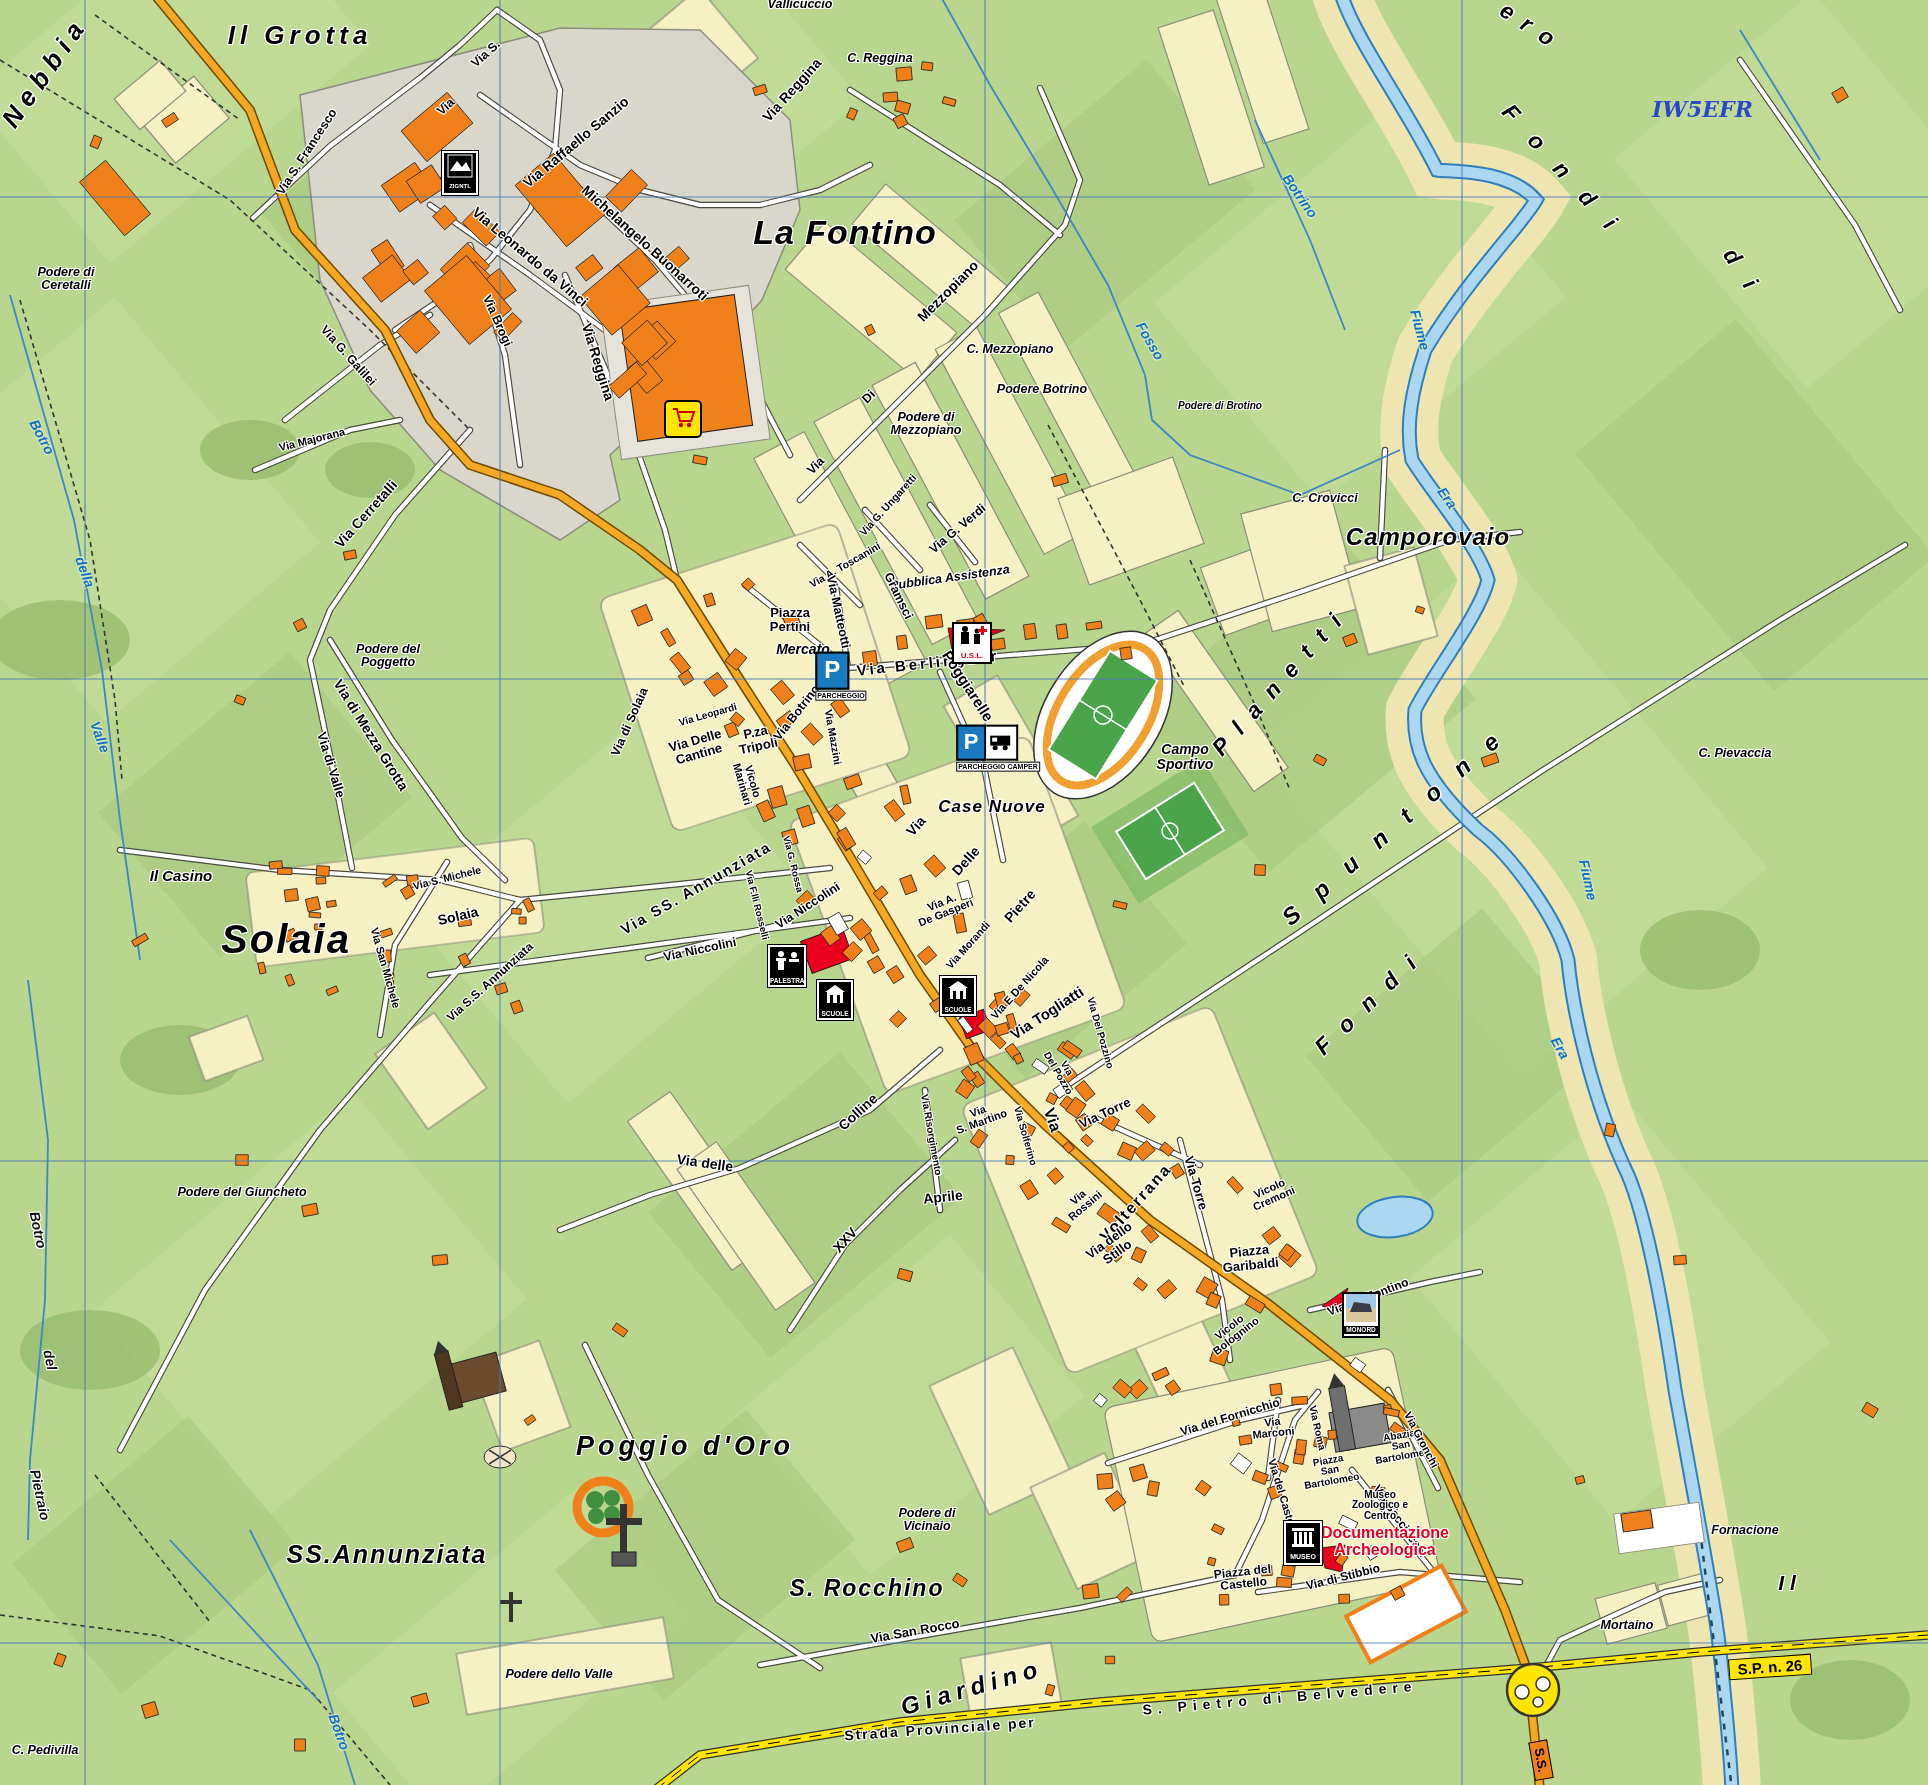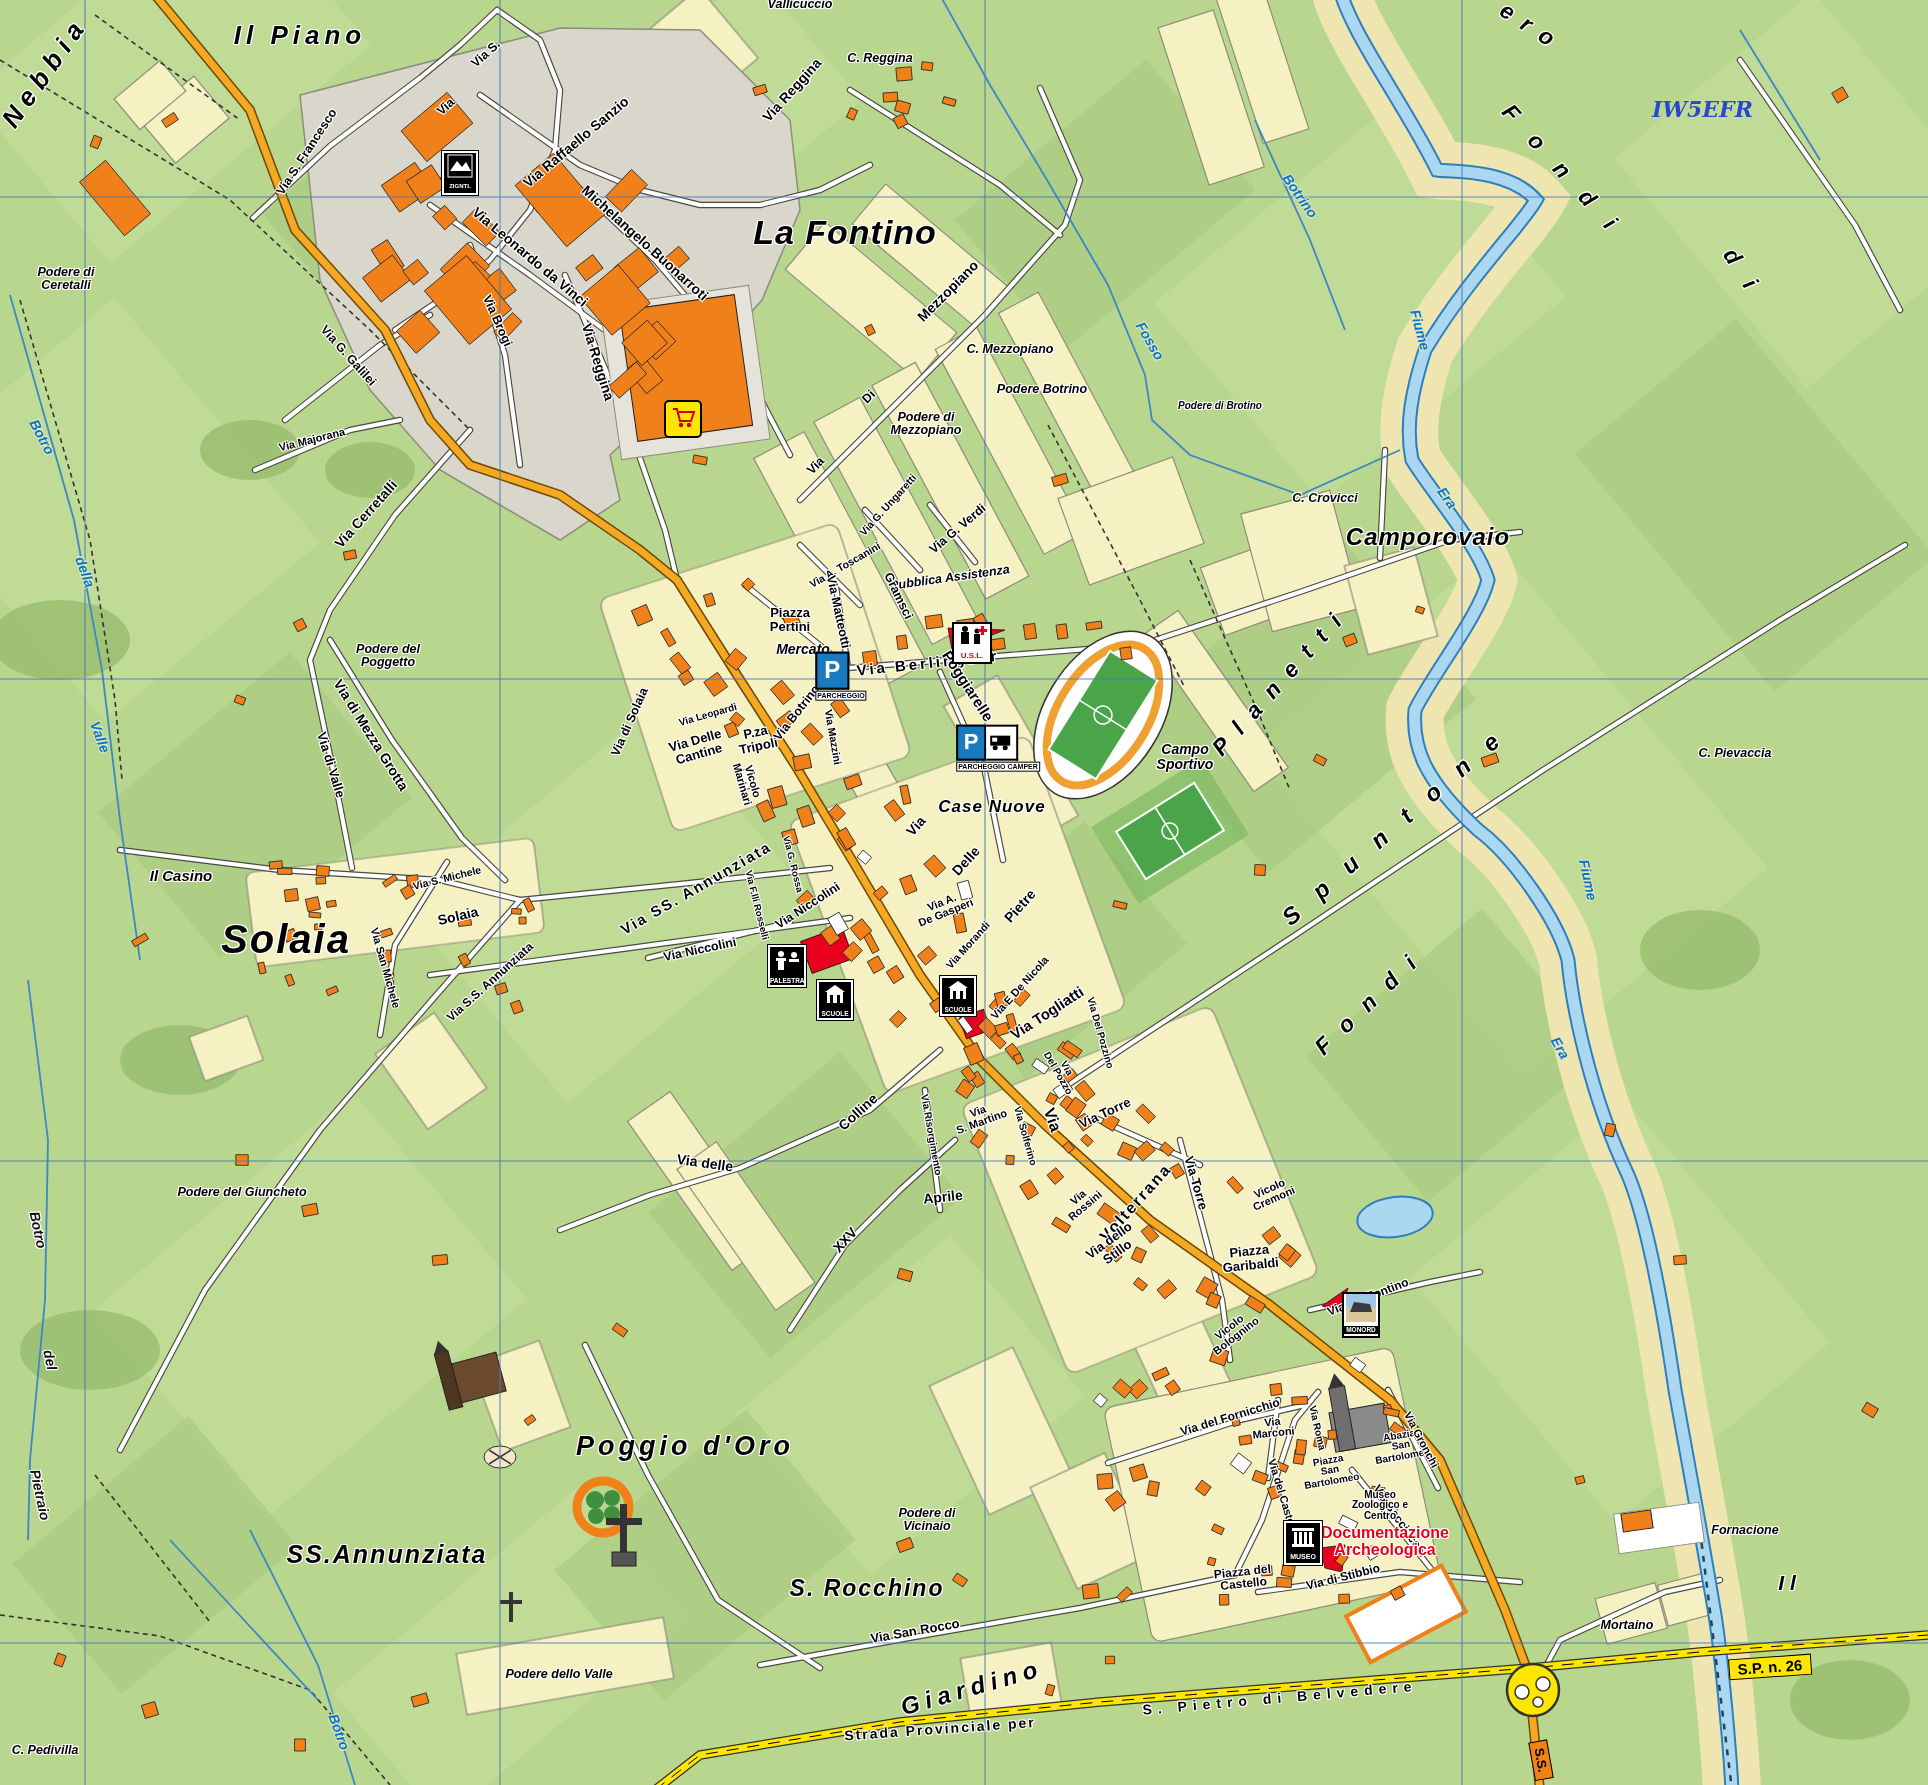--- a/index.html
+++ b/index.html
@@ -490,21 +490,21 @@
       <line x1="1462" y1="0" x2="1462" y2="1785"></line>
       <line x1="0" y1="197" x2="1928" y2="197"></line>
       <line x1="0" y1="679" x2="1928" y2="679"></line>
       <line x1="0" y1="1161" x2="1928" y2="1161"></line>
       <line x1="0" y1="1643" x2="1928" y2="1643"></line>
     </g>
   </svg>
 
   <div id="labels">
     <div class="callsign" style="left:1652px;top:96px">IW5EFR</div>
-  <div class="lab major" style="left: 300px; top: 36px; font-size: 26px; letter-spacing: 5px; transform: translate(-50%, -50%) rotate(0deg);">Il Piano</div>
+  <div class="lab major" style="left: 300px; top: 36px; font-size: 26px; letter-spacing: 5px; transform: translate(-50%, -50%) rotate(0deg);">Il Grotta</div>
       <div class="lab major" style="left: 45px; top: 72px; font-size: 26px; letter-spacing: 7px; transform: translate(-50%, -50%) rotate(-55deg);">Nebbia</div>
       <div class="lab major" style="left: 845px; top: 233px; font-size: 34px; letter-spacing: 1px; transform: translate(-50%, -50%) rotate(0deg);">La Fontino</div>
       <div class="lab major" style="left: 286px; top: 940px; font-size: 40px; letter-spacing: 2px; transform: translate(-50%, -50%) rotate(0deg);">Solaia</div>
       <div class="lab major" style="left: 1428px; top: 537px; font-size: 24px; letter-spacing: 1px; transform: translate(-50%, -50%) rotate(0deg);">Camporovaio</div>
       <div class="lab major" style="left: 387px; top: 1554px; font-size: 25px; letter-spacing: 2px; transform: translate(-50%, -50%) rotate(0deg);">SS.Annunziata</div>
       <div class="lab major" style="left: 685px; top: 1446px; font-size: 27px; letter-spacing: 4px; transform: translate(-50%, -50%) rotate(0deg);">Poggio d'Oro</div>
       <div class="lab major" style="left: 867px; top: 1589px; font-size: 23px; letter-spacing: 2px; transform: translate(-50%, -50%) rotate(0deg);">S. Rocchino</div>
       <div class="lab major" style="left: 972px; top: 1688px; font-size: 24px; letter-spacing: 6px; transform: translate(-50%, -50%) rotate(-16deg);">Giardino</div>
       <div class="lab major" style="left: 1400px; top: 822px; font-size: 24px; letter-spacing: 24px; transform: translate(-50%, -50%) rotate(-41deg);">Spuntone</div>
       <div class="lab major" style="left: 1282px; top: 680px; font-size: 23px; letter-spacing: 14px; transform: translate(-50%, -50%) rotate(-48deg);">Planetti</div>

